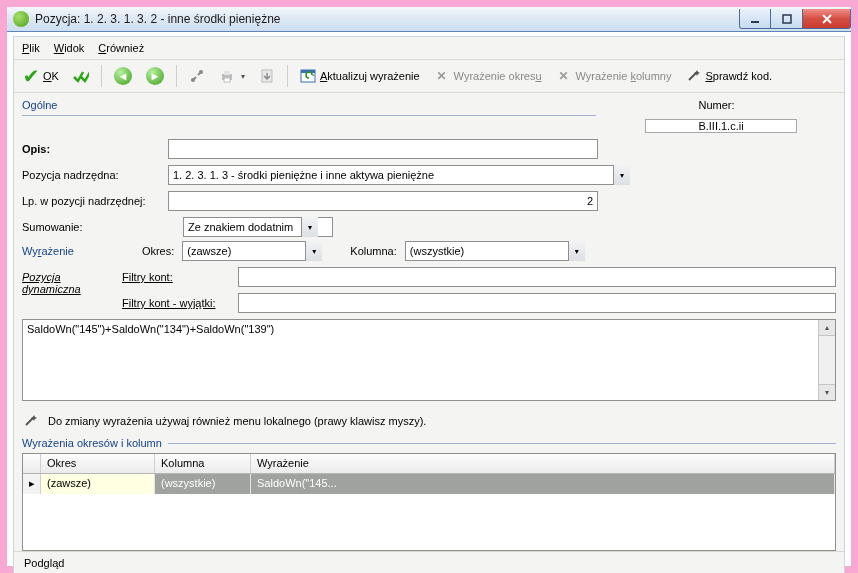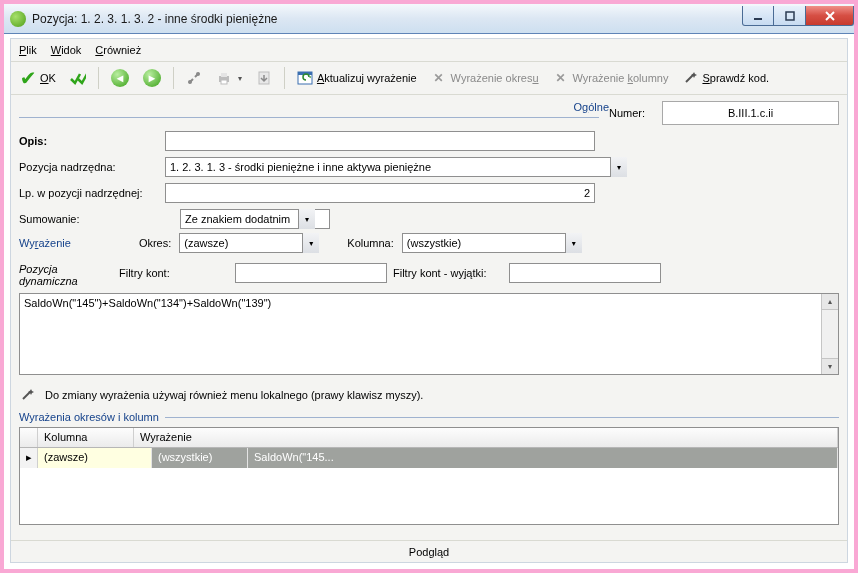--- a/index.html
+++ b/index.html
@@ -1,19 +1,19 @@
 <!DOCTYPE html>
 <html><head>
 <meta charset="utf-8">
 <style>
   * { box-sizing: border-box; margin: 0; padding: 0; }
   html, body { width: 858px; height: 573px; font-family: Tahoma, Verdana, sans-serif; font-size: 11px; color: #000; overflow: hidden; }
 
   
-  .window { width: 858px; height: 573px; border: 4px solid #f9a8d4; display: flex; flex-direction: column; background: #fff; }
+  .window { width: 858px; height: 573px; border: 7px solid #f9a8d4; display: flex; flex-direction: column; background: #fff; }
   .titlebar { height: 30px; background: linear-gradient(to bottom, #f4f8fc 0%, #dce7f3 50%, #cddff0 100%); display: flex; align-items: center; padding: 0 0 0 6px; border-bottom: 1px solid #5e84b7; }
   .titlebar .app-icon { width: 16px; height: 16px; border-radius: 50%; background: radial-gradient(circle at 35% 35%, #a7e06c, #4e9e17); margin-right: 6px; }
   .titlebar .title { flex: 1; color: #1a1a1a; font-size: 12px; }
   .win-btns { display: flex; height: 24px; align-self: flex-start; margin-top: 0; }
   .win-btn { width: 32px; height: 20px; margin-top: 2px; border: 1px solid #4a6b95; border-top: none; background: linear-gradient(to bottom, #e9f1fb, #c7dbf1); display: flex; align-items: center; justify-content: center; font-size: 10px; color: #2a3a52; }
   .win-btn.min { border-radius: 0 0 0 3px; }
   .win-btn.max { border-left: none; }
   .win-btn.close { width: 48px; border-left: none; border-radius: 0 0 3px 0; background: linear-gradient(to bottom, #f08f89, #d64f44 50%, #c83a2e); color: #fff; font-weight: bold; }
 
   .client { flex: 1; border: 1px solid #cdd6e0; margin: 4px 6px 6px 6px; display: flex; flex-direction: column; background: #f4f4f2; }
@@ -35,42 +35,42 @@
   .tool-muted { color: #7a7a7a; }
   .dd-arrow { font-size: 8px; color: #555; margin-left: 2px; }
   .disabled { color: #8a8a8a; }
   .red-x { color: #9a9a9a; font-weight: bold; font-size: 12px; }
 
   
   .form-area { flex: 1; padding: 6px 8px 0 8px; display: flex; flex-direction: column; }
   .fs-line { border-top: 1px solid #9fb2cf; margin-top: 4px; }
 
   .top-row { display: flex; align-items: flex-start; }
-  .left-col { flex: 1; text-align: right; }
-  .right-col { width: 230px; display: flex; align-items: center; gap: 8px; padding-top: 0; }
+  .left-col { flex: 1; }
+  .right-col { width: 230px; display: flex; align-items: center; gap: 8px; padding-top: 0; flex-direction: column; }
   .right-col .lbl { width: 45px; }
   .right-col input { flex: 1; height: 24px; border: 1px solid #a8a8a8; padding: 0 4px; font: inherit; background: #fff; text-align: center; }
 
   .form-grid { display: grid; grid-template-columns: 140px 1fr; row-gap: 6px; column-gap: 6px; align-items: center; margin-top: 6px; }
   .lbl-bold { font-weight: bold; }
   .ctl-row { display: flex; align-items: center; gap: 6px; }
   input.text, select.combo { height: 20px; border: 1px solid #8f8f8f; font: inherit; padding: 0 4px; background: #fff; }
   input.text { width: 430px; }
   .combo-wrap { position: relative; display: inline-flex; }
   .combo-wrap input { padding-right: 18px; background: #fff; }
   .combo-wrap .arrow { position: absolute; right: 0; top: 0; width: 17px; height: 20px; border-left: 1px solid #8f8f8f; background: linear-gradient(to bottom, #f2f3f5, #dcdfe4); display: flex; align-items: center; justify-content: center; font-size: 8px; }
   .sel-input { background: #3399ff; color: #fff; }
   .num-input { width: 60px; text-align: right; }
 
   .wyr-row { display: flex; align-items: center; gap: 8px; margin-top: 4px; }
   .wyr-legend { color: #15428b; }
 
-  .sub-grid { display: flex; gap: 10px; margin-top: 6px; }
+  .sub-grid { display: flex; gap: 10px; margin-top: 6px; text-decoration: underline; }
   .sub-left { width: 90px; font-style: italic; padding-top: 4px; }
-  .sub-right { flex: 1; display: flex; flex-direction: row; gap: 6px; }
+  .sub-right { flex: 1; display: flex; flex-direction: column; gap: 6px; }
   .sub-row { display: flex; align-items: center; gap: 6px; }
   .sub-row .slbl { width: 110px; }
   .sub-row input.wide { flex: 1; height: 20px; border: 1px solid #8f8f8f; background: #fff; font: inherit; padding: 0 4px; }
 
   .expr-box { position: relative; margin-top: 6px; border: 1px solid #8f8f8f; background: #fff; height: 82px; }
   .expr-box textarea { width: calc(100% - 17px); height: 100%; border: none; resize: none; font: inherit; padding: 3px 4px; outline: none; }
   .expr-box .scroll { position: absolute; right: 0; top: 0; bottom: 0; width: 17px; background: #f0f0f0; border-left: 1px solid #c5c5c5; }
   .expr-box .scroll .sarrow { height: 16px; display: flex; align-items: center; justify-content: center; font-size: 8px; color: #555; background: #e7e7e7; border-bottom: 1px solid #c5c5c5; }
   .expr-box .scroll .sarrow.bottom { position: absolute; bottom: 0; left: 0; right: 0; border-top: 1px solid #c5c5c5; border-bottom: none; }
 
@@ -88,21 +88,21 @@
   .gh.c2 { width: 96px; }
   .gh.c3 { flex: 1; }
   .grid-body { flex: 1; }
   .grow { display: flex; height: 20px; }
   .grow .gc { border-right: 1px solid #e4e4e4; padding: 3px 6px; overflow: hidden; white-space: nowrap; }
   .grow .rowhdr { width: 18px; background: #f3f3f3; border-right: 1px solid #cfcfcf; text-align: center; }
   .grow .c1 { width: 114px; background: #ffffe1; }
   .grow .c2 { width: 96px; background: #9fa29e; color: #fff; }
   .grow .c3 { flex: 1; background: #9fa29e; color: #fff; }
 
-  .statusbar { height: 22px; border-top: 1px solid #d9dad2; display: flex; align-items: center; justify-content: center; padding: 0 10px; font-size: 11px; background: #f4f4f2; }
+  .statusbar { height: 22px; border-top: 1px solid #d9dad2; display: flex; align-items: center; justify-content: flex-start; padding: 0 10px; font-size: 11px; background: #f4f4f2; }
 
   svg { display: block; }
 </style>
 </head>
 <body>
 
 <div class="window">
   <div class="titlebar">
     <div class="app-icon"></div>
     <div class="title">Pozycja:  1. 2. 3. 1. 3. 2 - inne środki pieniężne</div>
@@ -311,20 +311,21 @@
       </div>
 
       <div class="periods-legend-row">
         <span style="color:#15428b">Wyrażenia okresów i kolumn</span>
         <div class="periods-line"></div>
       </div>
 
       <div class="grid">
         <div class="grid-head">
           <div class="gh rowhdr"></div>
+          <div class="gh c1">Okres</div>
           <div class="gh c2">Kolumna</div>
           <div class="gh c3">Wyrażenie</div>
         </div>
         <div class="grid-body">
           <div class="grow">
             <div class="gc rowhdr">▸</div>
             <div class="gc c1">(zawsze)</div>
             <div class="gc c2">(wszystkie)</div>
             <div class="gc c3">SaldoWn("145...</div>
           </div>

